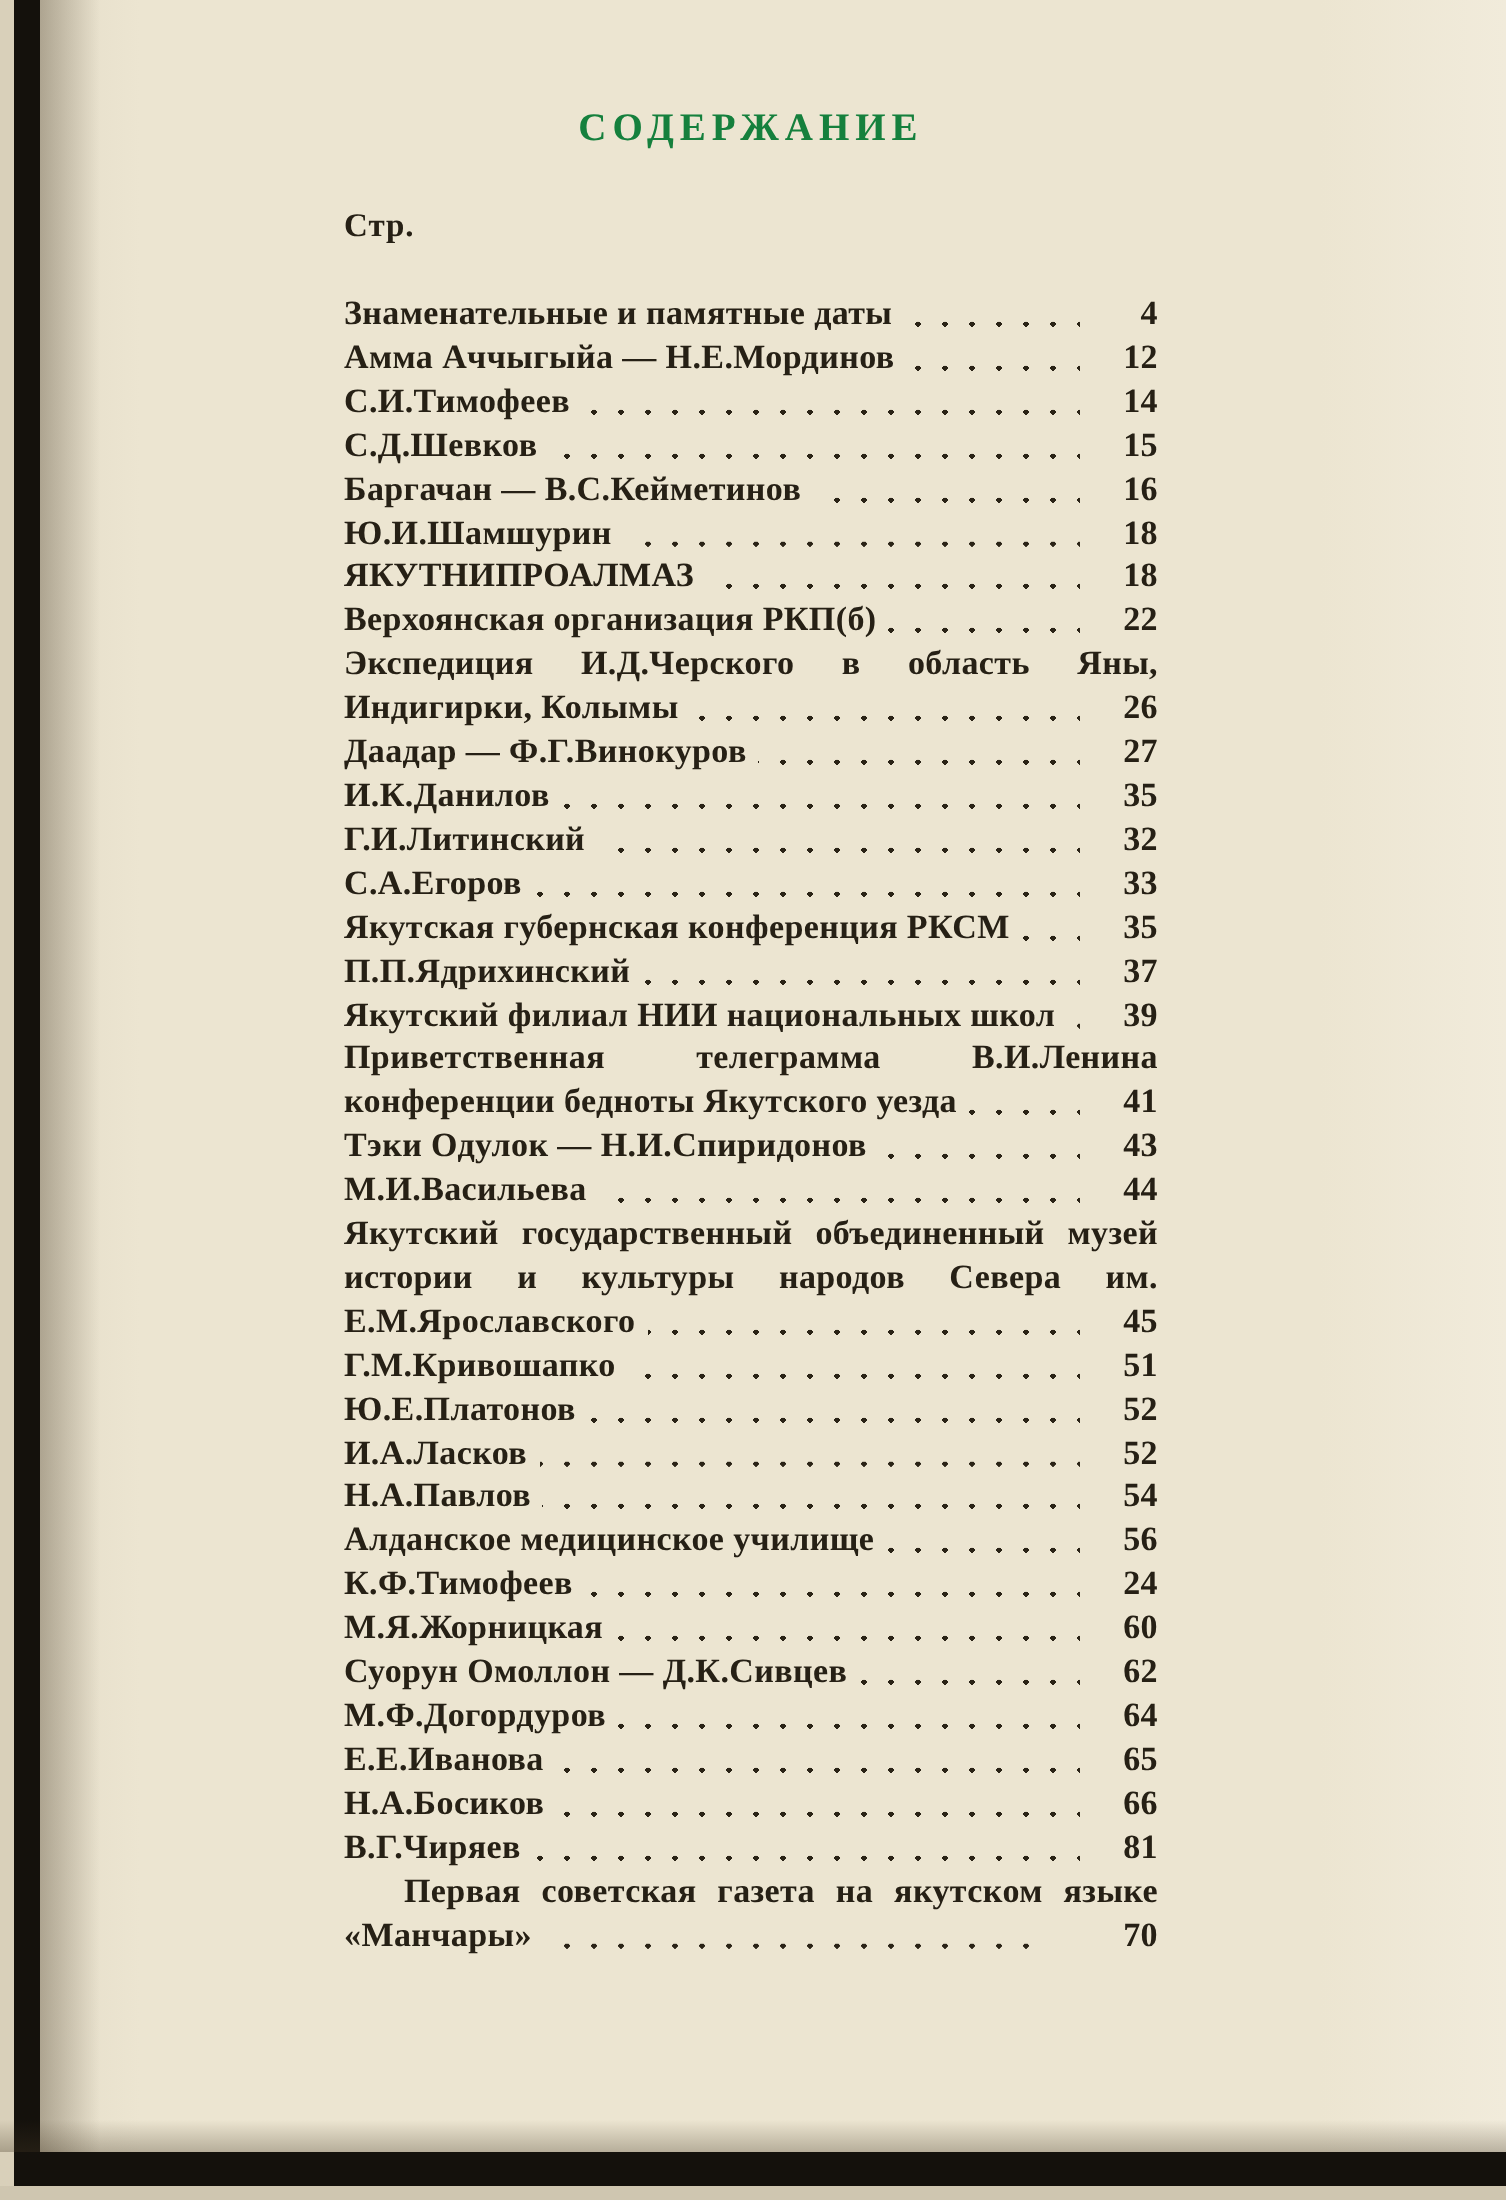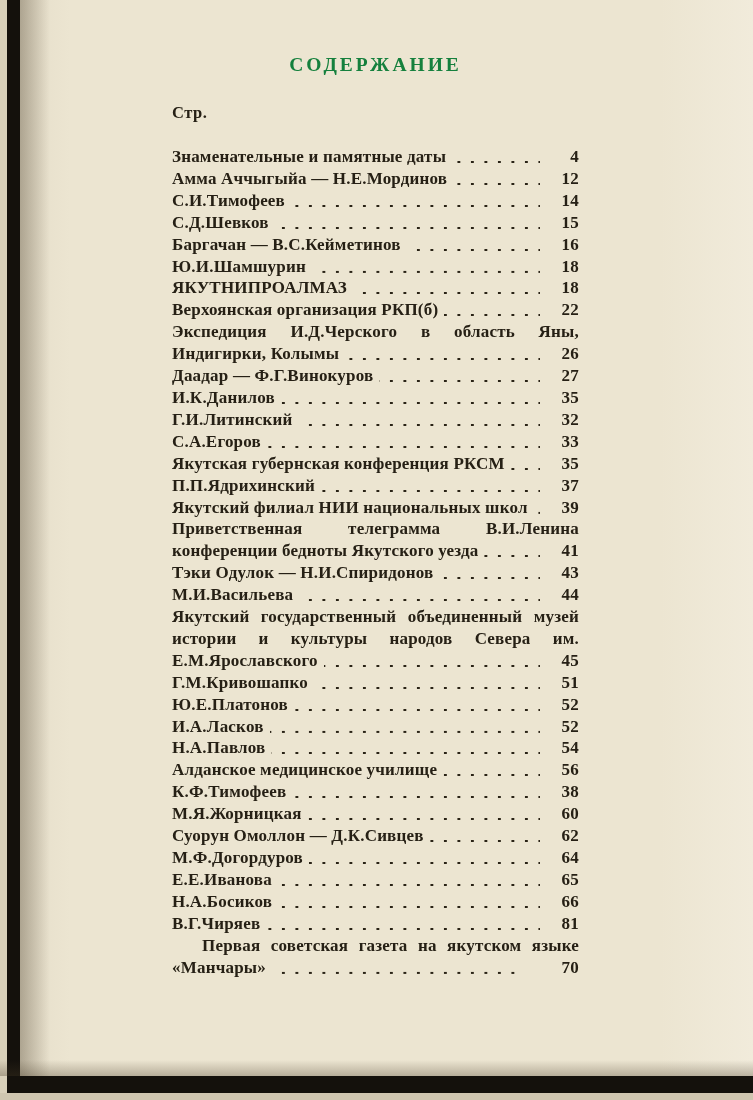--- a/index.html
+++ b/index.html
@@ -184,21 +184,21 @@
       <div class="entry">
     <span class="t">Н.А.Павлов</span>
     <span class="n">54</span>
   </div>
       <div class="entry">
     <span class="t">Алданское медицинское училище</span>
     <span class="n">56</span>
   </div>
       <div class="entry">
     <span class="t">К.Ф.Тимофеев</span>
-    <span class="n">38</span>
+    <span class="n">24</span>
   </div>
       <div class="entry">
     <span class="t">М.Я.Жорницкая</span>
     <span class="n">60</span>
   </div>
       <div class="entry">
     <span class="t">Суорун Омоллон — Д.К.Сивцев</span>
     <span class="n">62</span>
   </div>
       <div class="entry">

